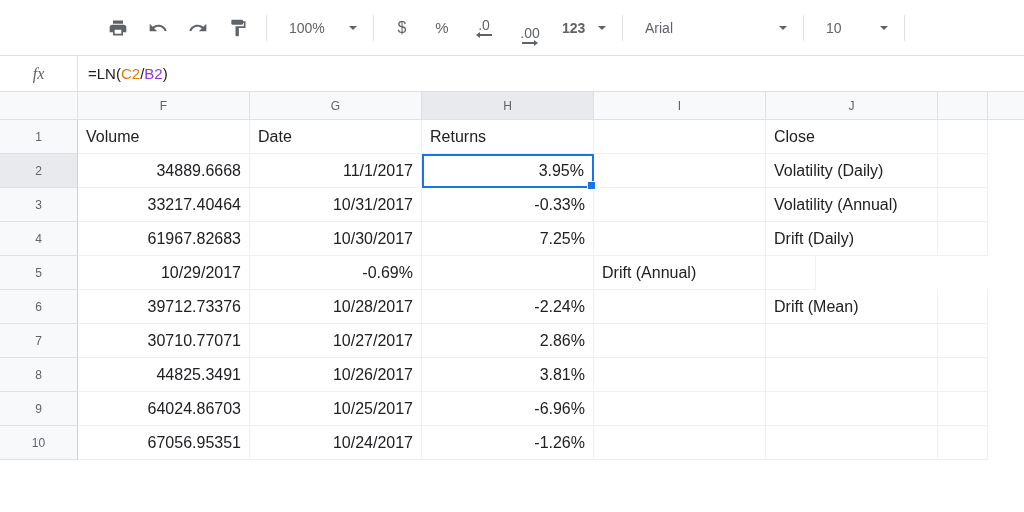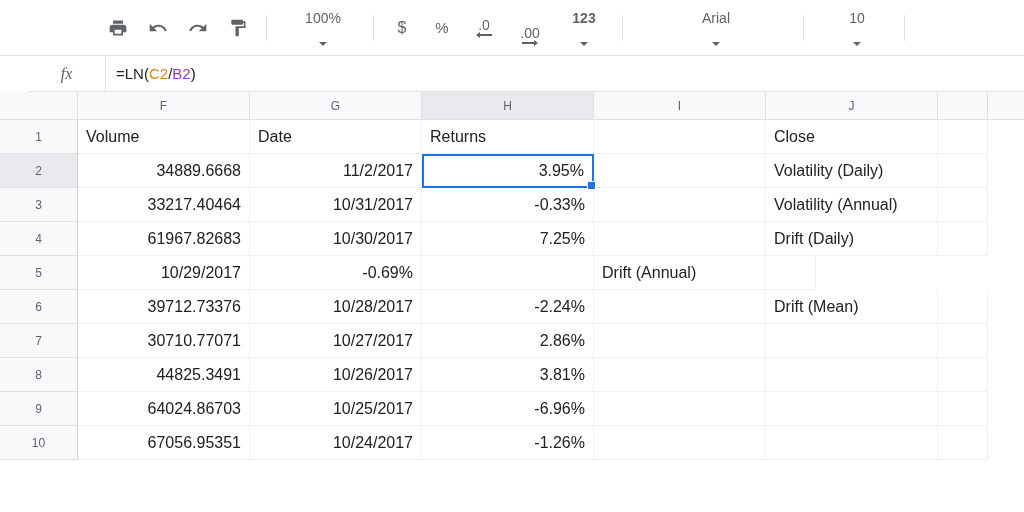--- a/index.html
+++ b/index.html
@@ -2,29 +2,29 @@
 <html><head>
 <meta charset="utf-8">
 <style>
   * { box-sizing: border-box; margin: 0; padding: 0; }
   body { font-family: Arial, sans-serif; font-size: 13px; color: #202124; width: 1024px; height: 512px; overflow: hidden; background: #fff; }
 
   
   .toolbar { height: 56px; display: flex; align-items: center; padding: 0 0 0 100px; border-bottom: 1px solid #e0e0e0; gap: 4px; }
   .tb-btn { width: 36px; height: 36px; display: flex; align-items: center; justify-content: center; border-radius: 4px; cursor: pointer; color: #5f6368; }
   .tb-sep { width: 1px; height: 26px; background: #e0e0e0; margin: 0 6px; }
-  .tb-dropdown { height: 36px; display: flex; align-items: center; justify-content: space-between; padding: 0 6px 0 12px; border-radius: 4px; cursor: pointer; color: #5f6368; gap: 10px; flex-direction: column; }
+  .tb-dropdown { height: 36px; display: flex; align-items: center; justify-content: space-between; padding: 0 6px 0 12px; border-radius: 4px; cursor: pointer; color: #5f6368; gap: 10px; }
   .caret { width: 0; height: 0; border-left: 4px solid transparent; border-right: 4px solid transparent; border-top: 4px solid #5f6368; }
   .tb-text { font-size: 14px; white-space: nowrap; }
   .zoom-dd { width: 86px; }
   .font-dd { width: 160px; }
   .size-dd { width: 80px; }
 
   
-  .formula-bar { height: 36px; display: flex; align-items: flex-end; border-bottom: 1px solid #e0e0e0; margin-left: 28px; }
+  .formula-bar { height: 36px; display: flex; align-items: flex-end; border-bottom: 1px solid #e0e0e0; }
   .fx-label { width: 78px; display: flex; align-items: center; justify-content: center; color: #5f6368; font-style: italic; font-family: 'Times New Roman', serif; font-size: 16px; border-right: 1px solid #e0e0e0; height: 100%; }
   .formula-input { flex: 1; padding: 0 10px; font-size: 15px; height: 100%; display: flex; align-items: center; font-family: Arial; }
   .formula-input .ref-c2 { color: #e67c00; }
   .formula-input .ref-b2 { color: #9334e6; }
   .formula-input .paren, .formula-input .op, .formula-input .eq, .formula-input .fn { color: #202124; }
 
   
   .grid { display: flex; flex-direction: column; }
   .col-headers { display: flex; height: 28px; background: #f8f9fa; border-bottom: 1px solid #e0e0e0; }
   .corner { width: 78px; border-right: 1px solid #e0e0e0; background: #f8f9fa; }
@@ -146,21 +146,21 @@
     <div class="cell w-h txt-l">Returns</div>
     <div class="cell w-i txt-l"></div>
     <div class="cell w-j txt-l">Close</div>
     <div class="cell w-k"></div>
   </div>
 
   <div id="data-rows">
       <div class="row">
         <div class="row-h sel">2</div>
         <div class="cell w-f txt-r">34889.6668</div>
-        <div class="cell w-g txt-r">11/2/2017</div>
+        <div class="cell w-g txt-r">11/1/2017</div>
         <div class="cell w-h txt-r selected-cell">3.95%</div>
         <div class="cell w-i txt-l"></div>
         <div class="cell w-j txt-l">Volatility (Daily)</div>
         <div class="cell w-k"></div>
       </div>
       <div class="row">
         <div class="row-h">3</div>
         <div class="cell w-f txt-r">33217.40464</div>
         <div class="cell w-g txt-r">10/31/2017</div>
         <div class="cell w-h txt-r">-0.33%</div>

